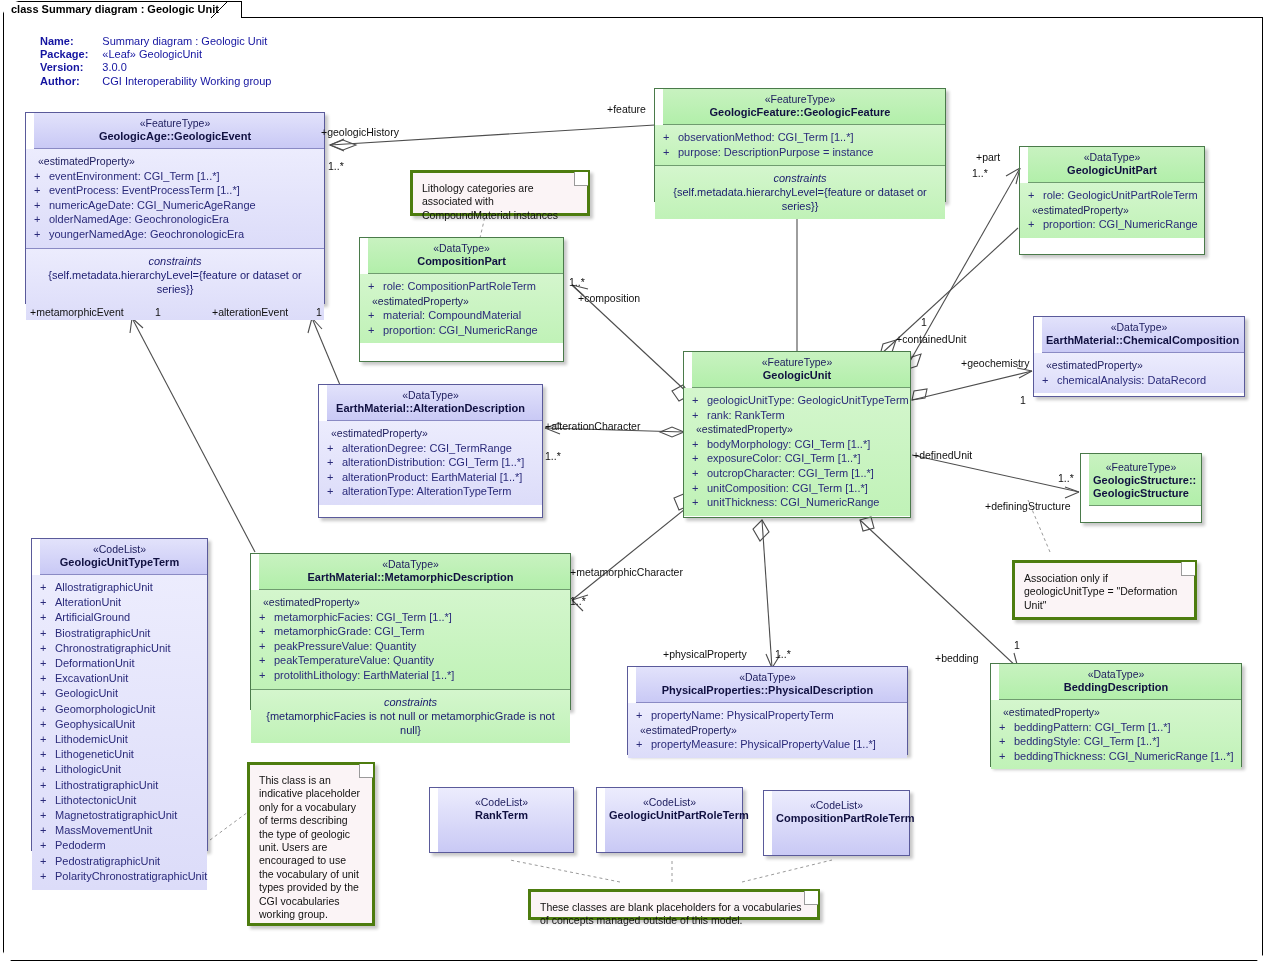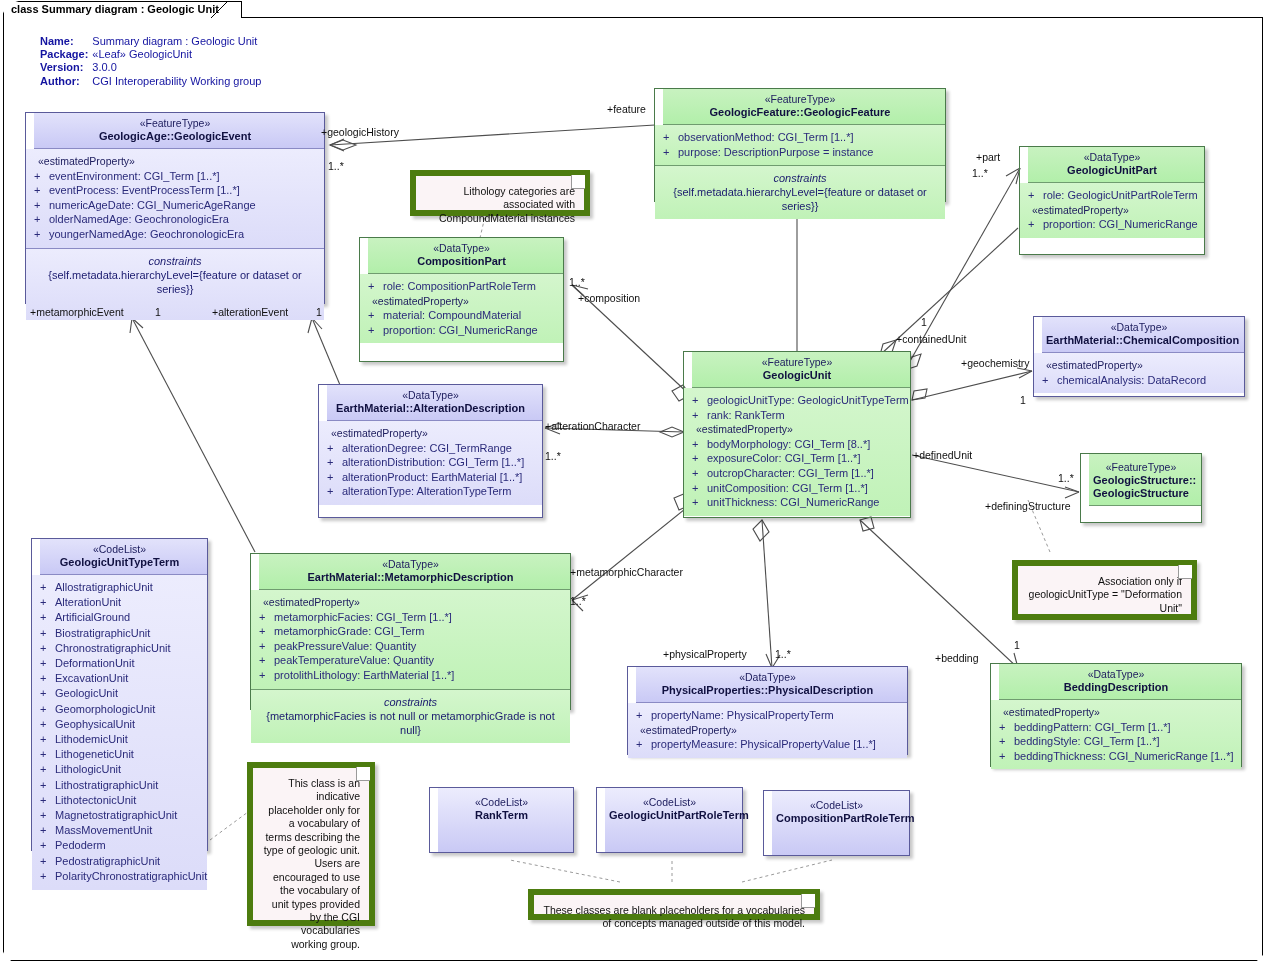--- a/index.html
+++ b/index.html
@@ -12,21 +12,21 @@
        border:1px solid #000;border-bottom:none;background:#fff;
        padding:1px 22px 0 7px;font-size:11px;font-weight:bold;color:#000;white-space:nowrap;
        z-index:5;}
   #tab .kw{font-weight:bold;}
   #tabslash{position:absolute;left:0;top:0;width:100%;height:100%;pointer-events:none;}
 
   
   #meta{position:absolute;left:40px;top:35px;font-size:11px;color:#1414a0;line-height:13.2px;}
   #meta table{border-collapse:collapse;font-size:11px;color:#1414a0;}
   #meta td{padding:0 0 0 0;vertical-align:top;white-space:nowrap;}
-  #meta td.k{font-weight:bold;padding-right:4px;}
+  #meta td.k{font-weight:bold;padding-right:14px;}
 
   
   .cls{position:absolute;box-sizing:border-box;border:1px solid #606060;
        box-shadow:3px 3px 3px rgba(0,0,0,.22);font-size:11px;color:#1a1a6e;}
   .cls.green{border-color:#4a7a4a;}
   .cls.blue{border-color:#5a5a9a;}
   .hdr{text-align:center;padding:4px 12px 5px 4px;line-height:13px;box-sizing:border-box;margin-left:8px;}
   .green .hdr{background:linear-gradient(to bottom,#c8f2c0,#b2efaa);border-bottom:1px solid #6f9c6f;}
   .blue  .hdr{background:linear-gradient(to bottom,#e2e2fb,#c9c9f5);border-bottom:1px solid #8a8ac4;}
   .stereo{font-size:10.5px;color:#202060;}
@@ -37,23 +37,23 @@
   .blue  .body{background:linear-gradient(to bottom,#ececfd,#dcdcf9);}
   .green .body.sep{border-top:1px solid #6f9c6f;}
   .blue  .body.sep{border-top:1px solid #8a8ac4;}
   .attr{white-space:nowrap;color:#2a2a7a;padding-left:4px;}
   .attr .pl{display:inline-block;width:15px;color:#2a2a7a;}
   .grp{padding-left:8px;color:#202060;font-size:10.5px;white-space:nowrap;}
   .cons{text-align:center;line-height:14px;color:#1a1a6e;}
   .cons .ttl{font-style:italic;}
 
   
-  .note{position:absolute;box-sizing:border-box;background:#fbf4f6;border:6px solid #4d7c0f;
+  .note{position:absolute;box-sizing:border-box;background:#fbf4f6;border:3px solid #4d7c0f;
         box-shadow:3px 3px 3px rgba(0,0,0,.22);font-size:10.5px;color:#101010;
-        padding:9px 9px 6px 9px;line-height:13.4px;text-align:right;}
+        padding:9px 9px 6px 9px;line-height:13.4px;}
   .note .fold{position:absolute;right:-1px;top:-1px;width:13px;height:13px;
         background:#fff;border-left:1px solid #9a9a9a;border-bottom:1px solid #9a9a9a;}
 
   
   .lbl{position:absolute;font-size:10.5px;color:#101010;white-space:nowrap;}
   .mult{position:absolute;font-size:10.5px;color:#101010;white-space:nowrap;}
 
   svg.links{position:absolute;left:0;top:0;width:1268px;height:965px;overflow:visible;}
   svg.links path,svg.links line{fill:none;stroke:#4d4d4d;stroke-width:1.1px;}
   svg.links .dash{stroke:#9a9a9a;stroke-dasharray:3 3;stroke-width:1px;}
@@ -219,21 +219,21 @@
 
   <div class="cls green" style="left:683px;top:351px;width:228px;height:167px;">
     <div class="hdr">
       <div class="stereo">«FeatureType»</div>
       <div class="nm">GeologicUnit</div>
     </div>
     <div class="body">
       <div class="attr"><span class="pl">+</span><span>geologicUnitType: GeologicUnitTypeTerm</span></div>
       <div class="attr"><span class="pl">+</span><span>rank: RankTerm</span></div>
       <div class="grp">«estimatedProperty»</div>
-      <div class="attr"><span class="pl">+</span><span>bodyMorphology: CGI_Term [8..*]</span></div>
+      <div class="attr"><span class="pl">+</span><span>bodyMorphology: CGI_Term [1..*]</span></div>
       <div class="attr"><span class="pl">+</span><span>exposureColor: CGI_Term [1..*]</span></div>
       <div class="attr"><span class="pl">+</span><span>outcropCharacter: CGI_Term [1..*]</span></div>
       <div class="attr"><span class="pl">+</span><span>unitComposition: CGI_Term [1..*]</span></div>
       <div class="attr"><span class="pl">+</span><span>unitThickness: CGI_NumericRange</span></div>
     </div>
   </div>
 
   <div class="cls blue" style="left:1033px;top:316px;width:212px;height:81px;">
     <div class="hdr">
       <div class="stereo">«DataType»</div>

